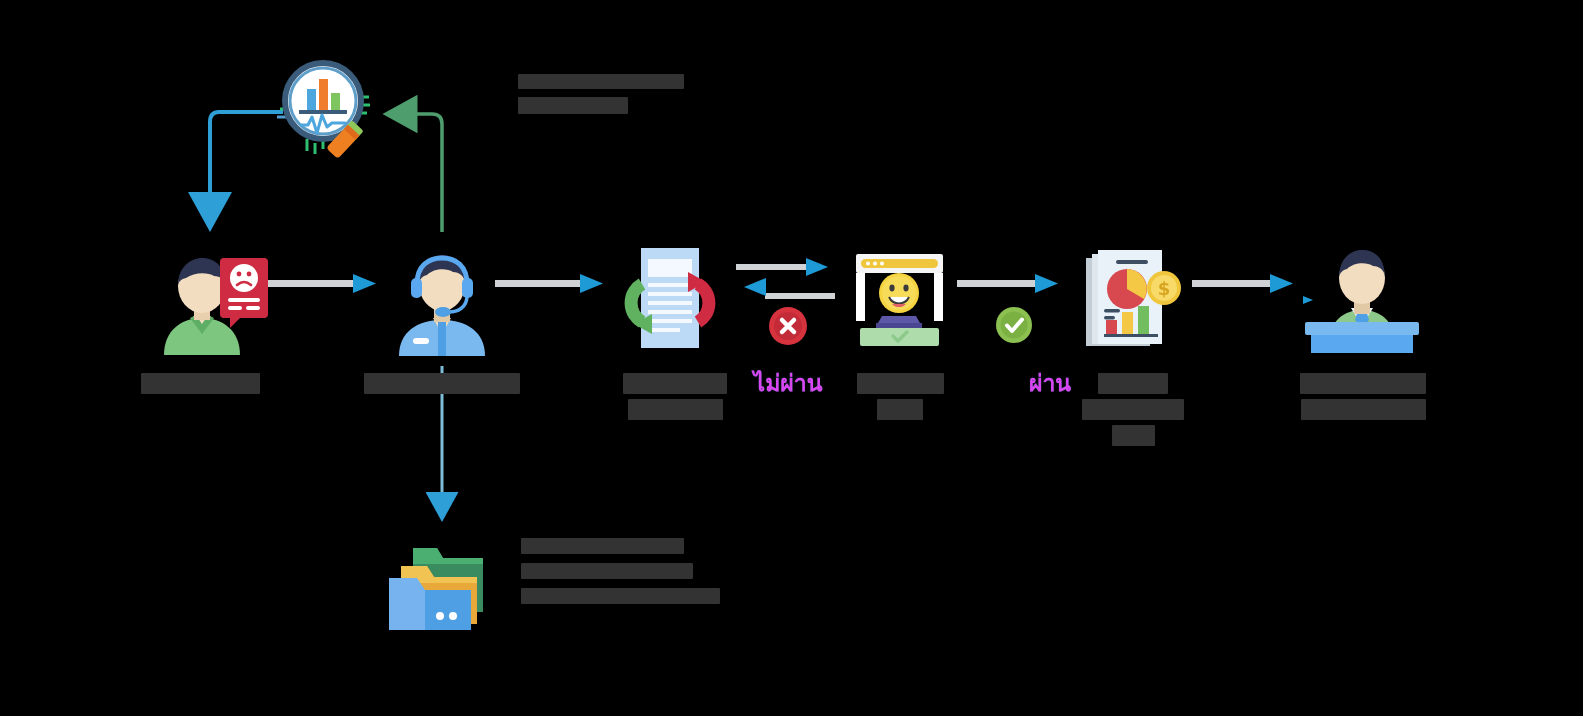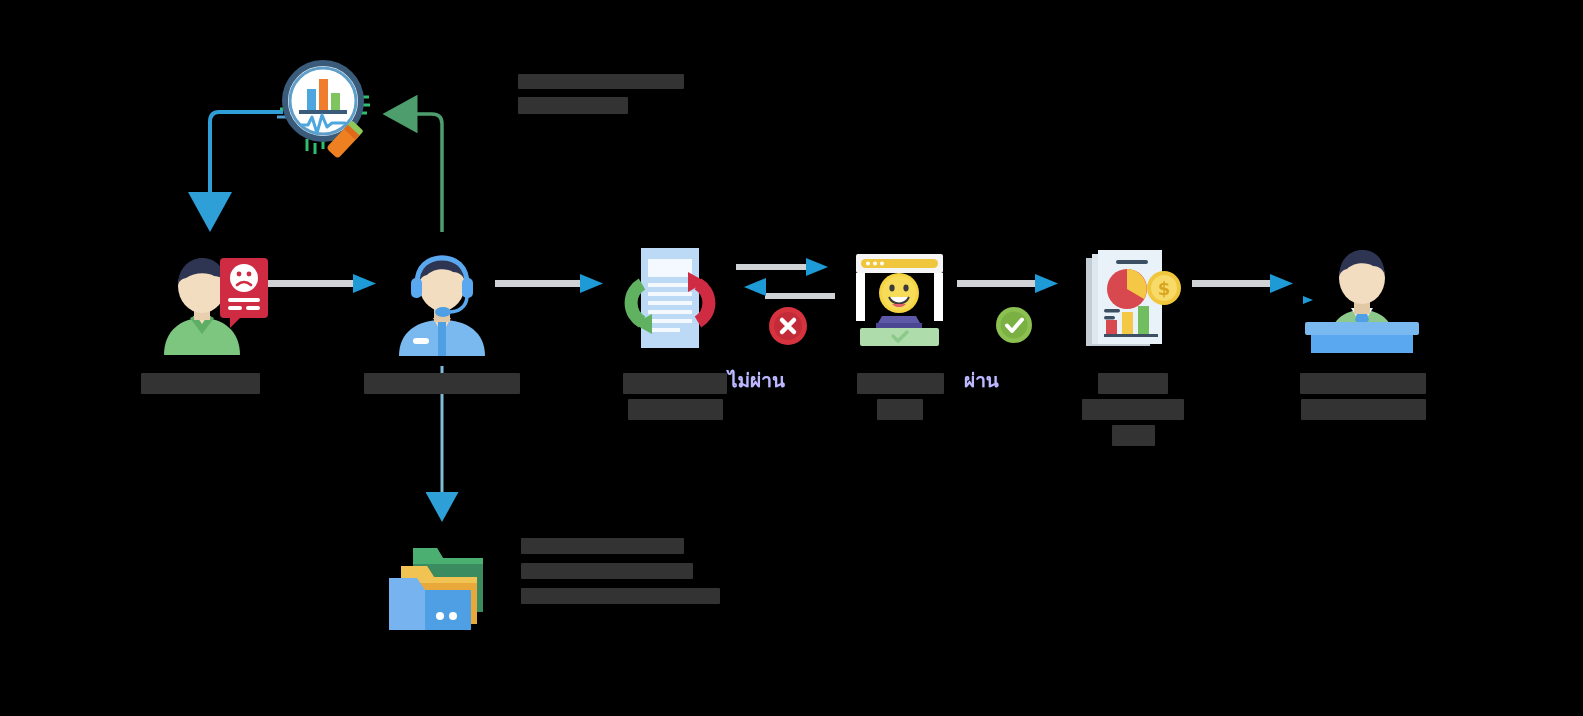--- a/index.html
+++ b/index.html
@@ -38,23 +38,24 @@
   
   .redacted {
     color: transparent;
     background-color: #333333;
     display: inline-block;
     border-radius: 1px;
   }
   .label .redacted { margin: 1px 0; }
   .status-label {
     position: absolute;
-    font-size: 19px;
+    text-align: center;
+    font-size: 23px;
     font-weight: bold;
-    color: #c4b5fd;
+    color: #d946ef;
     text-shadow: 0 0 1px rgba(30,163,224,0.5);
   }
   .note {
     position: absolute;
   }
   .note .redacted {
     display: block;
   }
   svg { display: block; overflow: visible; }
 </style>
@@ -282,21 +283,21 @@
     <span class="redacted" style="width:46px;height:21px;">████</span>
   </div>
 
   <div class="icon-box" style="left:995px; top:306px; width:38px; height:38px;">
     <svg width="38" height="38" viewBox="0 0 38 38">
       <circle cx="19" cy="19" r="18" fill="#8cc152"></circle>
       <circle cx="19" cy="19" r="13.5" fill="#7bb143"></circle>
       <path d="M12,19.5 L17,25 L27,13.5" stroke="#ffffff" stroke-width="4" fill="none" stroke-linecap="round" stroke-linejoin="round"></path>
     </svg>
   </div>
-  <div class="status-label" style="left:964px; top:365px; width:100px;">ผ่าน</div>
+  <div class="status-label" style="left:1000px; top:365px; width:100px;">ผ่าน</div>
 
   <div class="icon-box" style="left:1080px; top:246px; width:105px; height:105px;">
     <svg width="105" height="105" viewBox="0 0 105 105">
       <rect x="6" y="12" width="64" height="88" fill="#c3cdd6"></rect>
       <rect x="12" y="8" width="64" height="90" fill="#dfe7ee"></rect>
       <rect x="18" y="4" width="64" height="94" fill="#e9f2f9"></rect>
       <rect x="36" y="14" width="32" height="4" rx="2" fill="#3d4f63"></rect>
 
       <circle cx="47" cy="43" r="20" fill="#d8484f"></circle>
       <path d="M47,43 L47,23 A20,20 0 0 1 64,53 Z" fill="#f4c845"></path>

